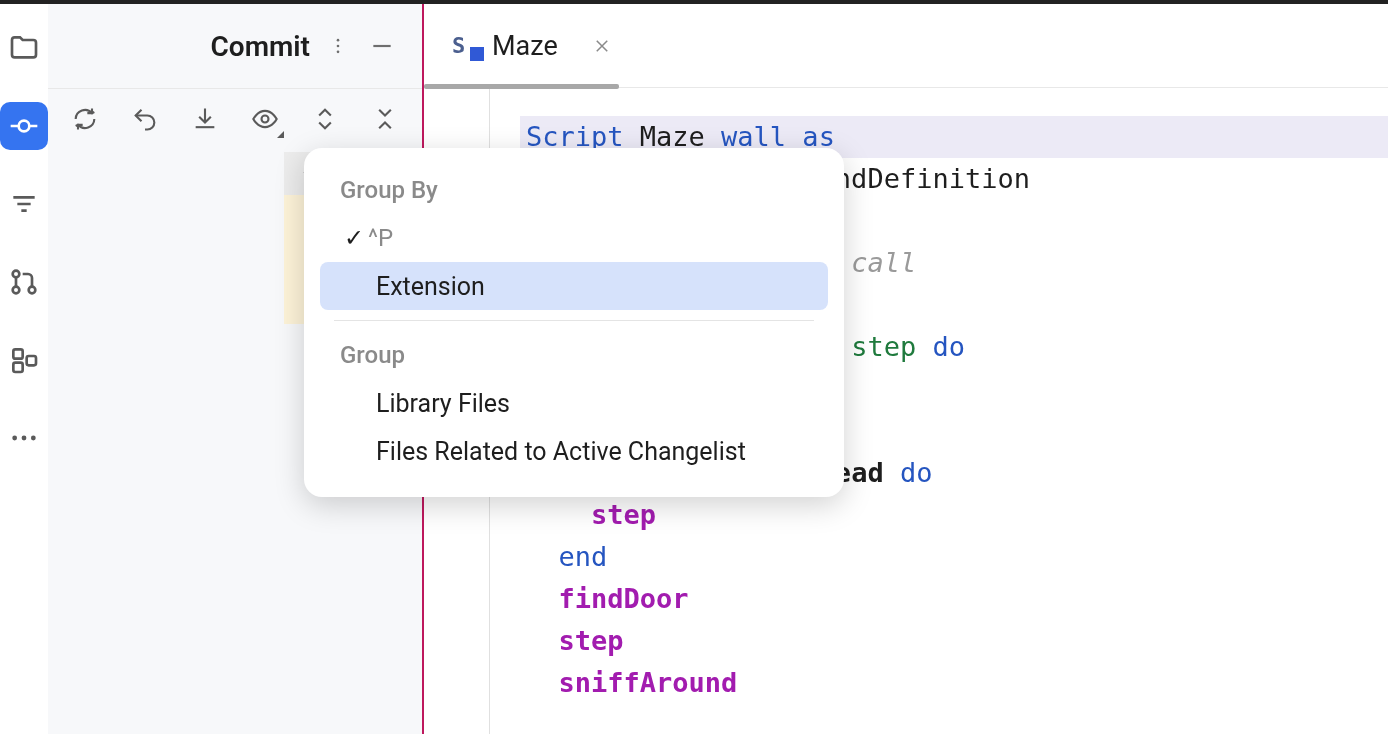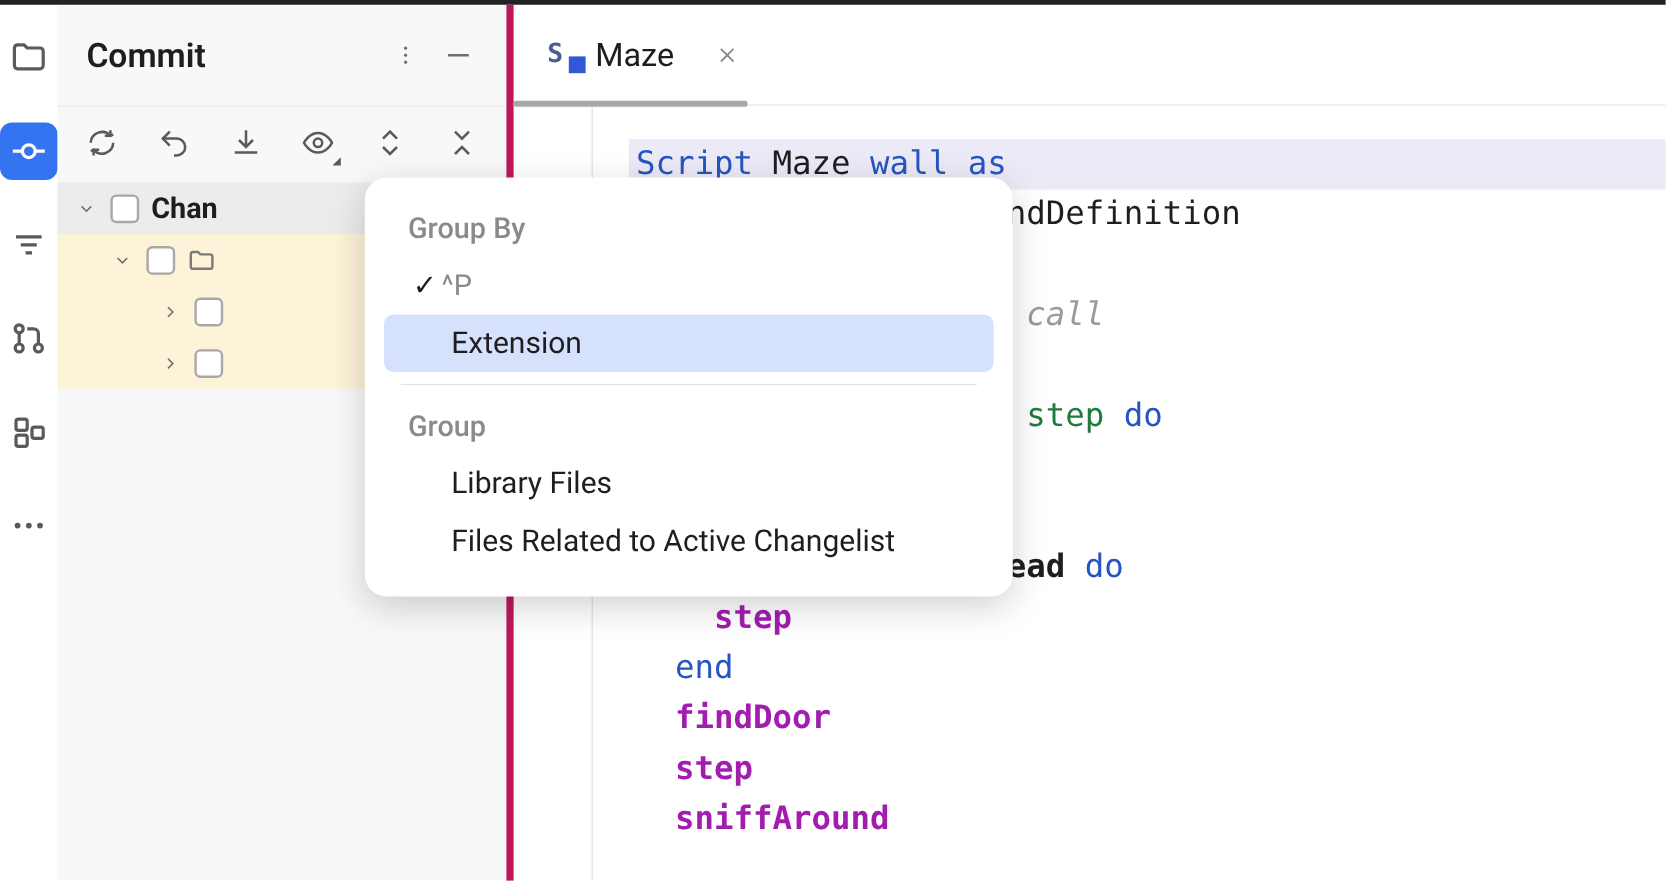--- a/index.html
+++ b/index.html
@@ -6,21 +6,21 @@
   html, body { width: 1388px; height: 734px; font-family: -apple-system, BlinkMacSystemFont, "Segoe UI", Roboto, sans-serif; overflow: hidden; background: #fff; }
   body { display: flex; border-top: 4px solid #222; }
 
   
   .activity-bar { width: 80px; background: #fff; border-right: none; display: flex; flex-direction: column; align-items: center; padding-top: 20px; gap: 30px; }
   .ab-item { width: 48px; height: 48px; display: flex; align-items: center; justify-content: center; border-radius: 10px; color: #5a5a5a; }
   .ab-item.selected { background: #3574f0; color: #fff; }
   .ab-item svg { width: 32px; height: 32px; stroke: currentColor; stroke-width: 2; fill: none; }
 
   
-  .commit-panel { width: 645px; background: #f7f8fa; display: flex; flex-direction: column; position: relative; border-right: 6px solid #be185d; }
+  .commit-panel { width: 645px; background: #f7f8fa; display: flex; flex-direction: column; position: relative; border-right: 2px solid #be185d; align-items: flex-end; }
   .commit-header { display: flex; align-items: center; height: 84px; padding: 0 24px; }
   .commit-title { font-size: 28px; font-weight: 600; color: #1e1e1e; flex: 1; }
   .header-icon { width: 32px; height: 32px; display: flex; align-items: center; justify-content: center; color: #6e6e6e; margin-left: 12px; }
   .toolbar { display: flex; align-items: center; height: 60px; padding: 0 20px; gap: 26px; border-top: 1px solid #e8e8e8;}
   .tb-btn { width: 34px; height: 34px; display: flex; align-items: center; justify-content: center; color: #5a5a5a; position: relative;}
   .tb-btn svg { width: 28px; height: 28px; stroke: currentColor; stroke-width: 1.8; fill: none; }
   .tb-btn.eye::after { content:""; position:absolute; right:-2px; bottom:-2px; width:0; height:0; border-left:7px solid transparent; border-bottom:7px solid #5a5a5a;}
 
   .tree { padding-top: 4px; }
   .tree-row { display: flex; align-items: center; height: 43px; padding-left: 14px; gap: 10px; }

